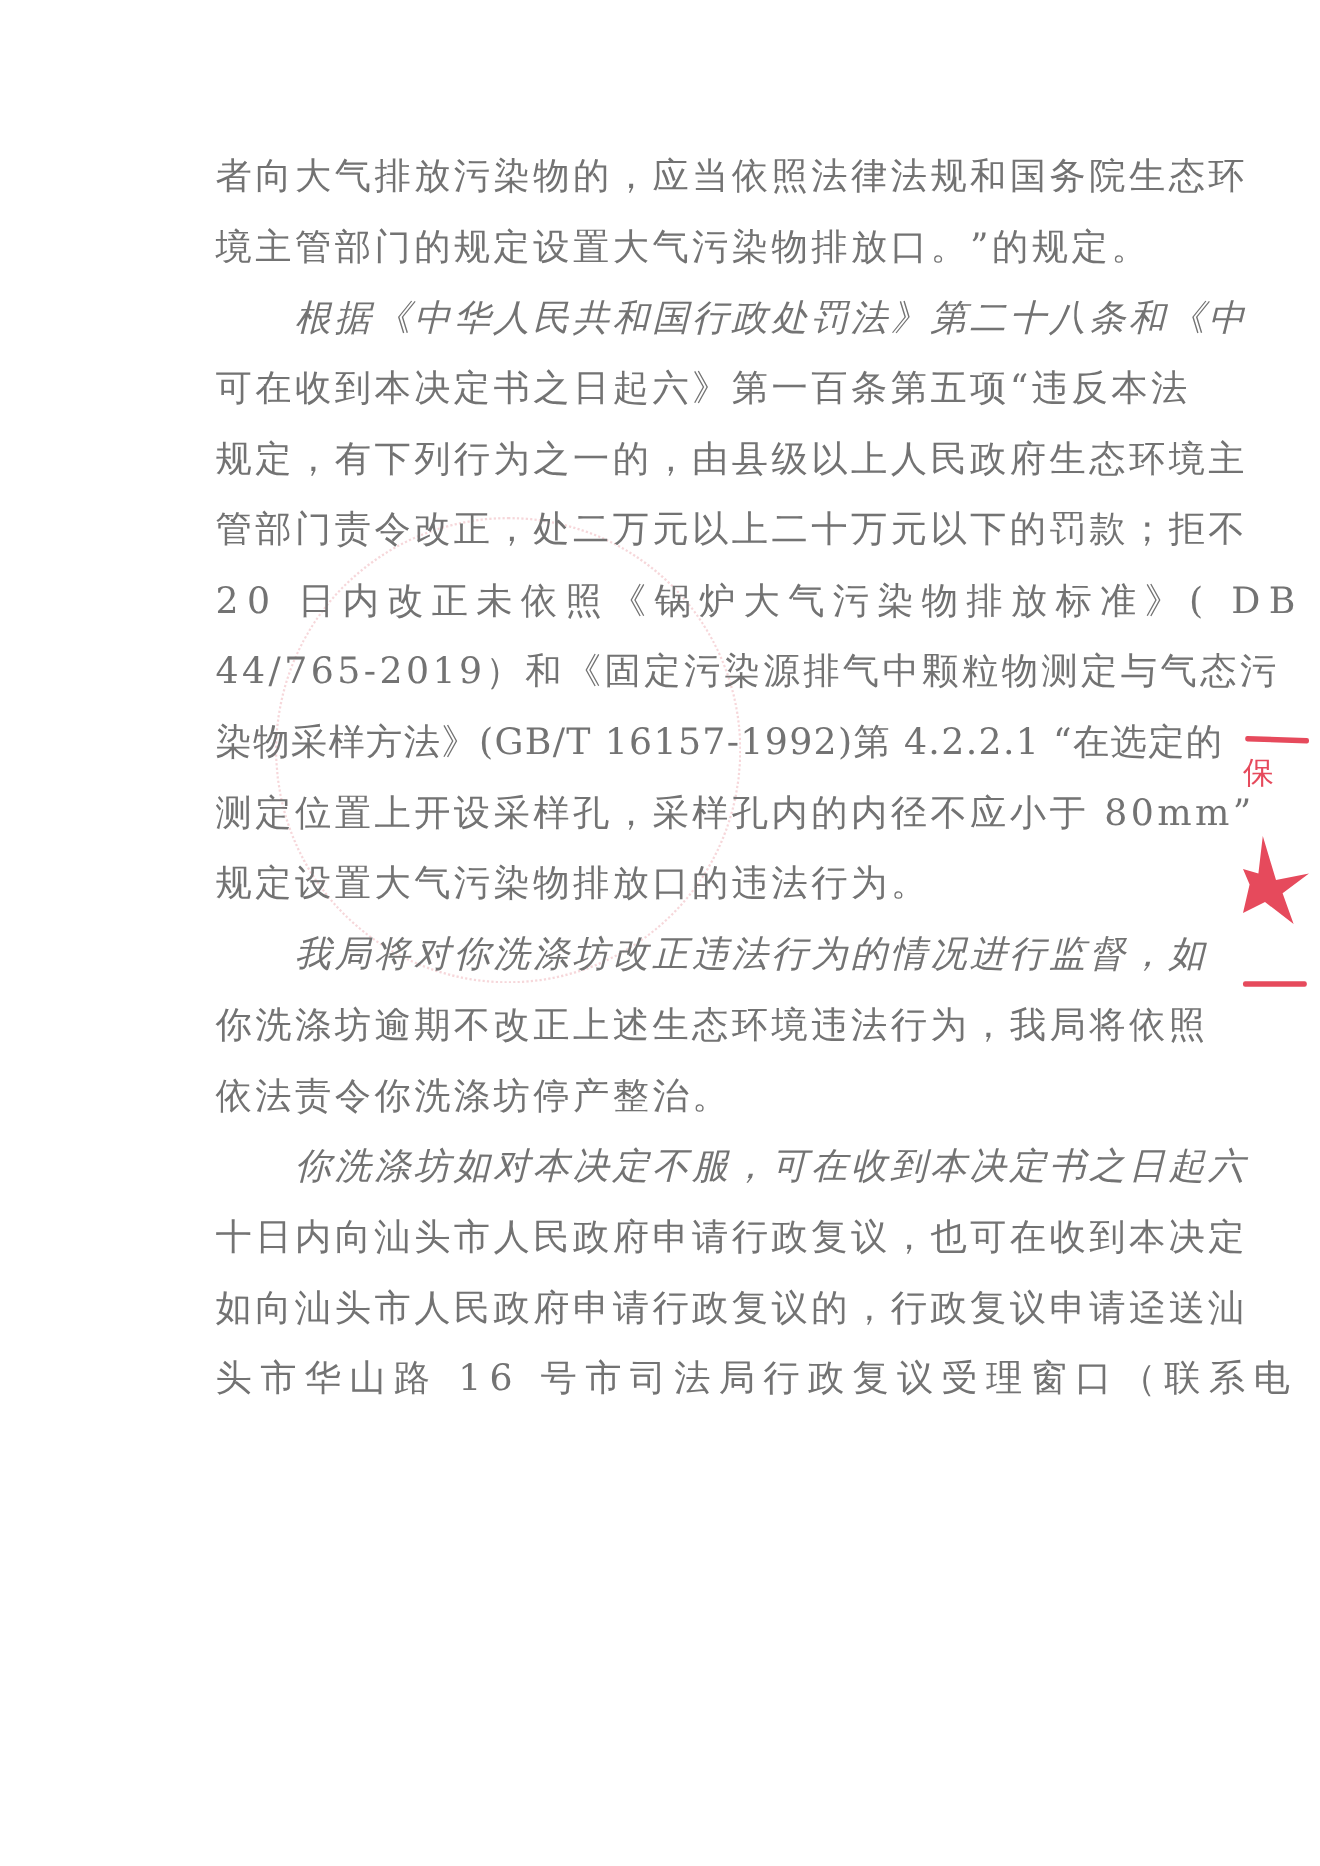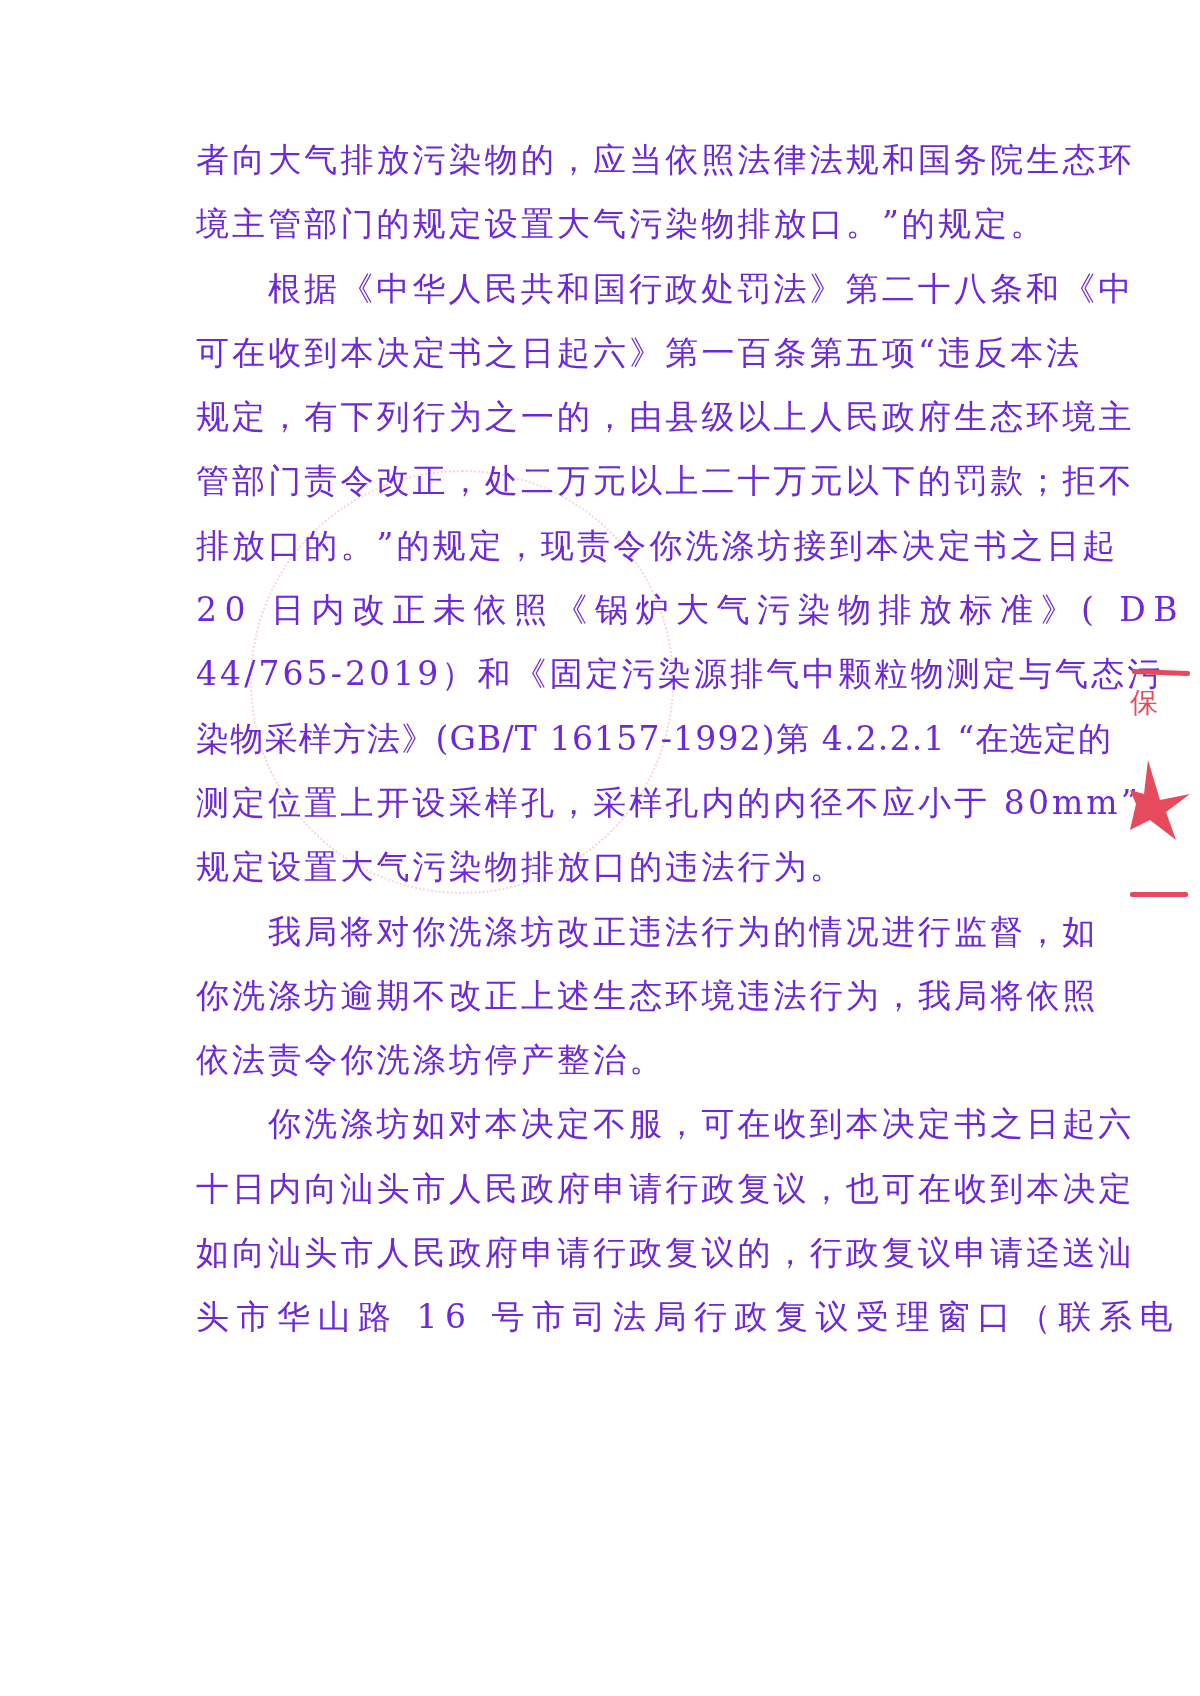--- a/index.html
+++ b/index.html
@@ -27,23 +27,23 @@
     left: 196px;
     top: 128px;
     width: 840px;
   }
   .line {
     height: 64.3px;
     line-height: 64.3px;
     font-size: 33px;
     white-space: nowrap;
     letter-spacing: 3.1px;
-    color: #6d28d9;
+    color: #737373;
   }
-  .line.indent { padding-left: 72px; }
+  .line.indent { padding-left: 72px; font-style: italic; }
   .line.wide { letter-spacing: 7.5px; }
   .line.tight { letter-spacing: 1.2px; }
 
   
   .ghost-stamp {
     position: absolute;
     left: 250px;
     top: 470px;
     width: 420px;
     height: 420px;
@@ -96,21 +96,20 @@
 
   <div class="ghost-stamp"></div>
 
   <div class="text-block">
     <div class="line">者向大气排放污染物的，应当依照法律法规和国务院生态环</div>
     <div class="line">境主管部门的规定设置大气污染物排放口。”的规定。</div>
     <div class="line indent">根据《中华人民共和国行政处罚法》第二十八条和《中</div>
     <div class="line">可在收到本决定书之日起六》第一百条第五项“违反本法</div>
     <div class="line">规定，有下列行为之一的，由县级以上人民政府生态环境主</div>
     <div class="line">管部门责令改正，处二万元以上二十万元以下的罚款；拒不</div>
-    <div class="line">排放口的。”的规定，现责令你洗涤坊接到本决定书之日起</div>
     <div class="line wide">20 日内改正未依照《锅炉大气污染物排放标准》( DB</div>
     <div class="line">44/765-2019）和《固定污染源排气中颗粒物测定与气态污</div>
     <div class="line tight">染物采样方法》(GB/T 16157-1992)第 4.2.2.1 “在选定的</div>
     <div class="line">测定位置上开设采样孔，采样孔内的内径不应小于 80mm”</div>
     <div class="line">规定设置大气污染物排放口的违法行为。</div>
     <div class="line indent">我局将对你洗涤坊改正违法行为的情况进行监督，如</div>
     <div class="line">你洗涤坊逾期不改正上述生态环境违法行为，我局将依照</div>
     <div class="line">依法责令你洗涤坊停产整治。</div>
     <div class="line indent">你洗涤坊如对本决定不服，可在收到本决定书之日起六</div>
     <div class="line">十日内向汕头市人民政府申请行政复议，也可在收到本决定</div>

